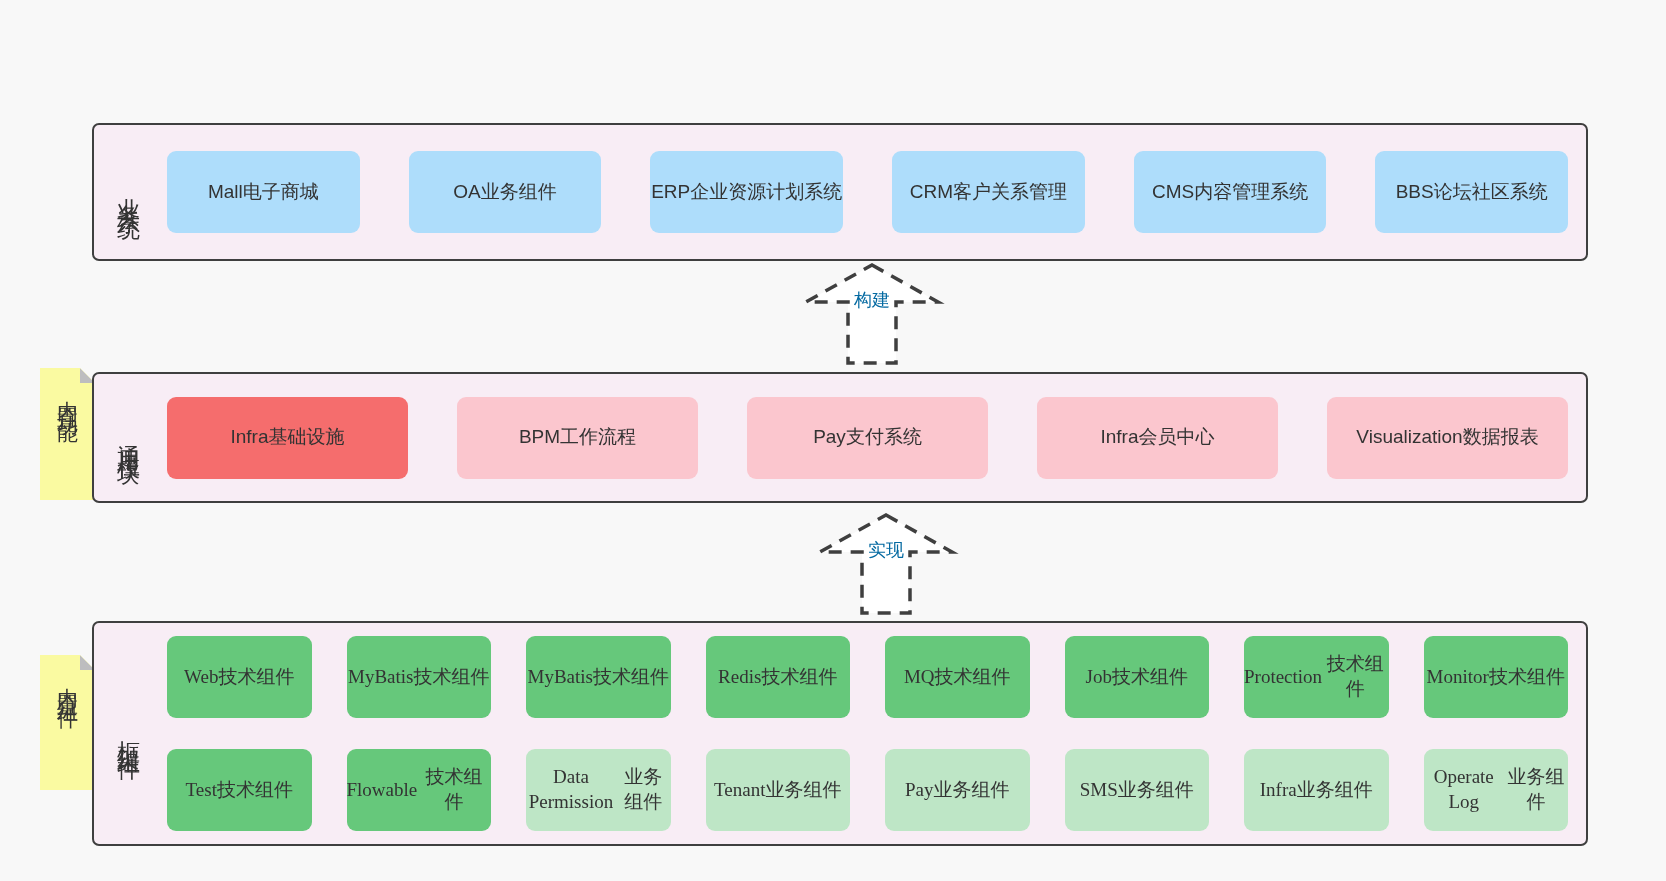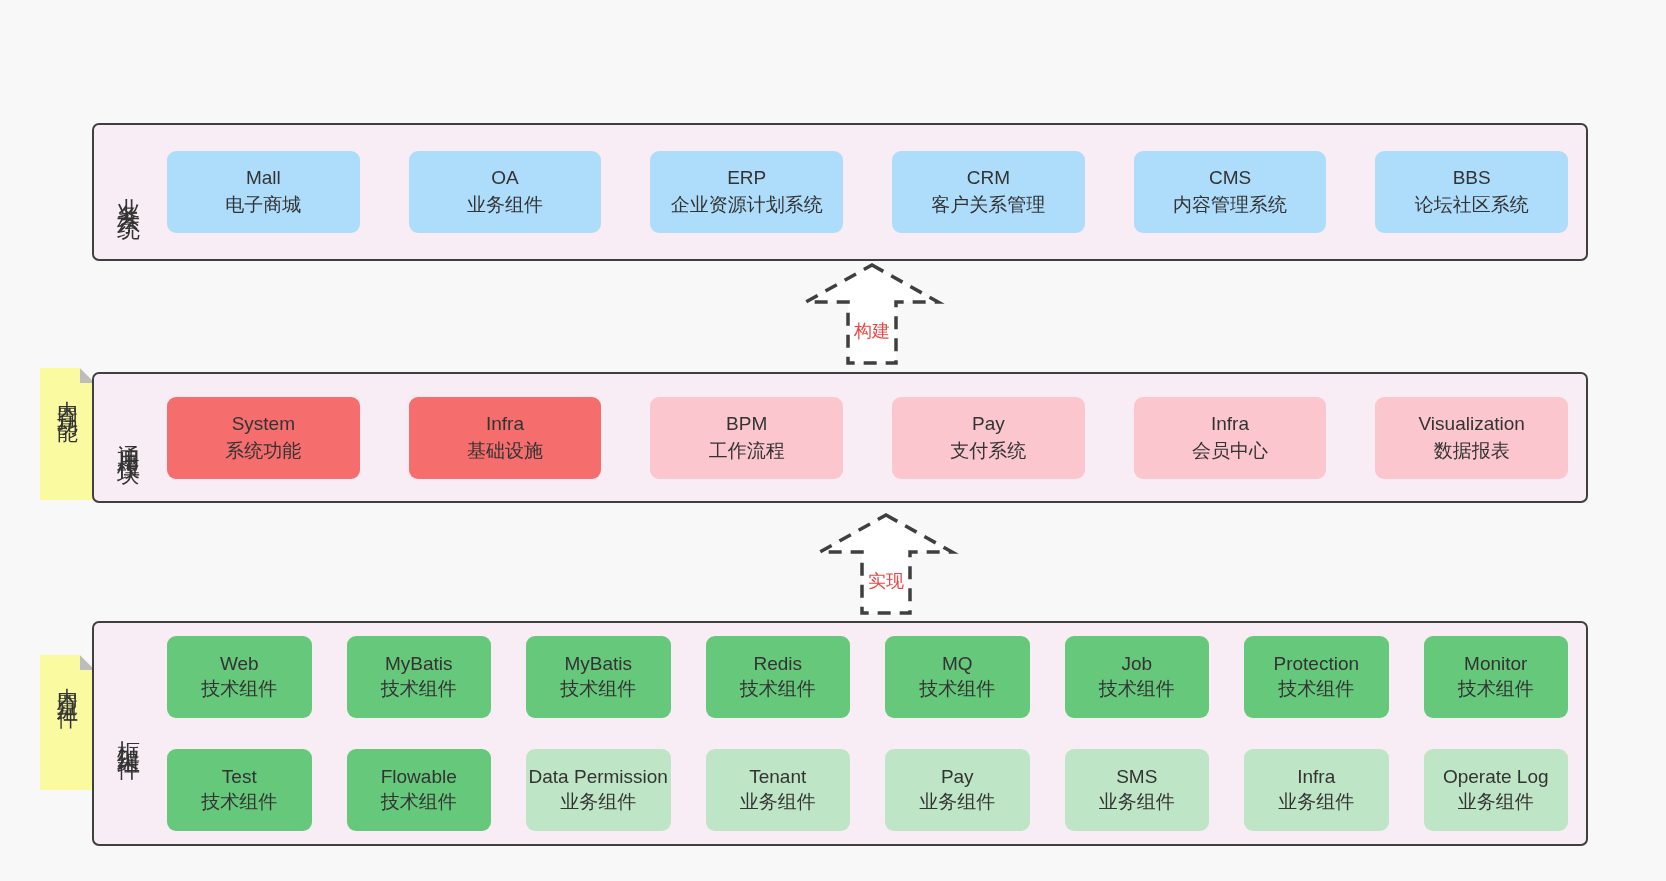--- a/index.html
+++ b/index.html
@@ -21,29 +21,29 @@
   #layer-components { top:621px; height:225px; }
 
   .side-label {
     writing-mode:vertical-rl; text-orientation:upright;
     font-size:23px; letter-spacing:6px; color:#333;
     margin:0 22px 0 6px; white-space:nowrap; flex:0 0 auto;
   }
 
   .box-row { flex:1; display:flex; gap:49px; }
   .box {
-    border-radius:9px; display:flex; flex-direction:column;
+    border-radius:9px; display:flex; flex-direction:row;
     align-items:center; justify-content:center; text-align:center;
     font-size:19px; line-height:1.42; color:#333;
   }
   .box-row .box { flex:1; height:82px; }
 
   .box-grid {
     flex:1; display:grid; grid-template-columns:repeat(8,1fr);
-    grid-auto-rows:82px; gap:31px 35px;
+    grid-auto-rows:82px; gap:31px 35px;font-family:Liberation Serif, serif;
   }
   .box-grid .box { line-height:1.3; }
 
   .blue        { background:var(--box-blue); }
   .red         { background:var(--box-red); }
   .pink        { background:var(--box-pink); }
   .green       { background:var(--box-green); }
   .green-light { background:var(--box-green-light); }
 
   
@@ -62,22 +62,22 @@
     writing-mode:vertical-rl; text-orientation:upright;
     font-size:21px; letter-spacing:7px; color:#333;
   }
 
   
   .up-arrow { position:absolute; width:140px; height:104px; }
   #arrow-build     { left:802px; top:262px; }
   #arrow-implement { left:816px; top:512px;text-align:right; }
   .up-arrow svg { display:block; width:100%; height:100%; overflow:visible; }
   .arrow-label {
-    position:absolute; left:50%; top:56px; transform:translateX(-50%);
-    font-size:18px; color:#ef4444; background:#ffffff; padding:1px 3px;
+    position:absolute; left:50%; top:25px; transform:translateX(-50%);
+    font-size:18px; color:#0369a1; background:#ffffff; padding:1px 3px;
     white-space:nowrap;
   }
 </style>
 </head>
 <body>
 
 <div class="canvas" style="--panel-bg: #f8edf5; --panel-border: #3f3f3f; --box-blue: #aeddfb; --box-red: #f56d6d; --box-pink: #fbc6ce; --box-green: #66c87b; --box-green-light: #bee6c6; --tag-yellow: #fafaa1; --tag-fold: #bdbdbf;">
 
   <div class="sticky-tag" id="tag-features">
     <span class="tag-text">内置功能</span>
@@ -120,24 +120,20 @@
     <svg viewBox="0 0 140 104">
       <polygon points="70,3 136,40 94,40 94,101 46,101 46,40 4,40" fill="#ffffff" stroke="#3f3f3f" stroke-width="3.5" stroke-dasharray="13 9" stroke-linejoin="miter"></polygon>
     </svg>
     <span class="arrow-label">构建</span>
   </div>
 
   <section class="panel" id="layer-modules">
     <div class="side-label">通用模块</div>
     <div class="box-row" id="module-boxes">
         <div class="box red">
-          <div>System</div>
-          <div>系统功能</div>
-        </div>
-        <div class="box red">
           <div>Infra</div>
           <div>基础设施</div>
         </div>
         <div class="box pink">
           <div>BPM</div>
           <div>工作流程</div>
         </div>
         <div class="box pink">
           <div>Pay</div>
           <div>支付系统</div>

